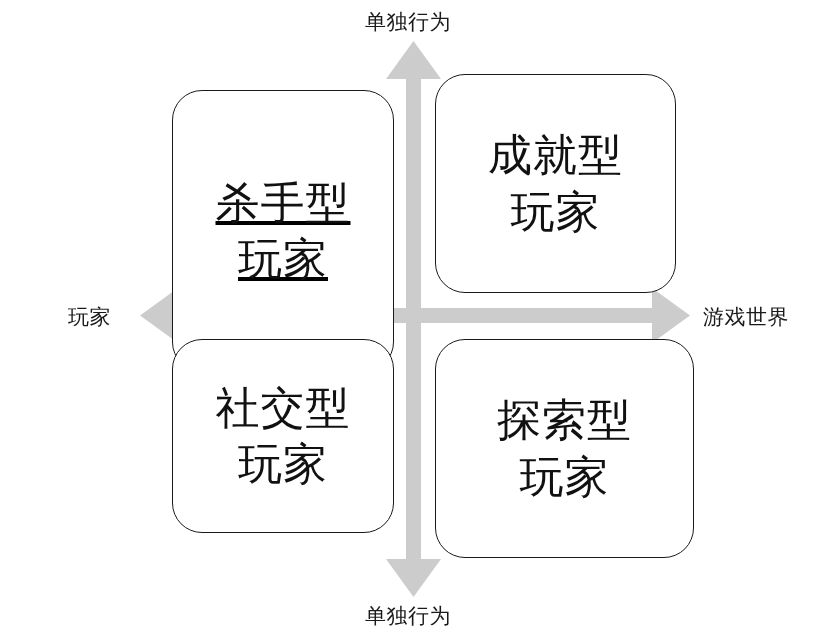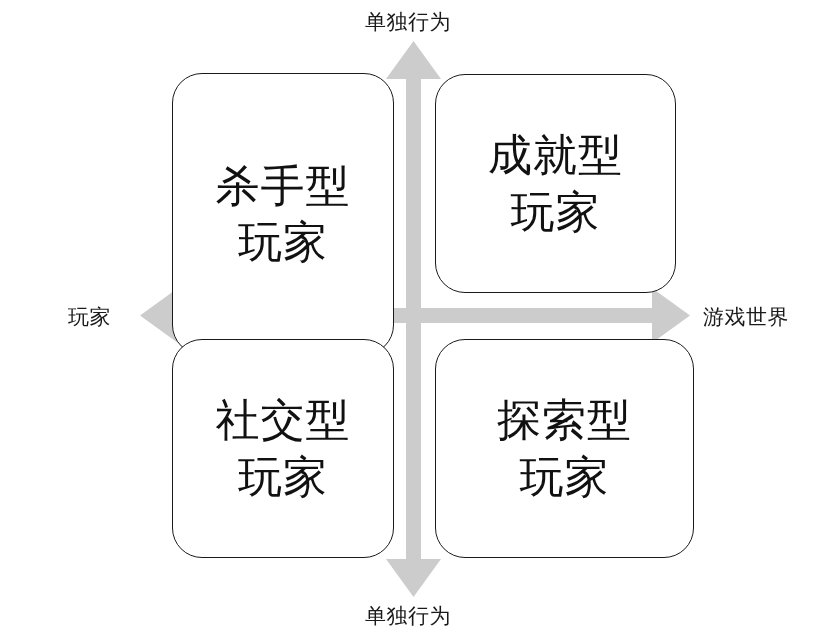--- a/index.html
+++ b/index.html
@@ -42,23 +42,23 @@
   }
   .quad-line {
     font-size: 44px;
     line-height: 1.28;
     color: #111111;
     letter-spacing: 1px;
     white-space: nowrap;
     font-weight: 400;
   }
 
-  #box-killer     { left: 172px; top: 73px;  width: 222px; height: 282px; }
+  #box-killer     { left: 172px; top: 90px;  width: 222px; height: 282px; text-decoration: underline; }
   #box-achiever   { left: 435px; top: 74px;  width: 241px; height: 219px; }
-  #box-socializer { left: 172px; top: 339px; width: 222px; height: 219px; }
+  #box-socializer { left: 172px; top: 339px; width: 222px; height: 194px; }
   #box-explorer   { left: 435px; top: 339px; width: 259px; height: 219px; }
 
   
   .axis-label {
     position: absolute;
     font-size: 21px;
     color: #1a1a1a;
     white-space: nowrap;
     letter-spacing: 0.5px;
     z-index: 4;

